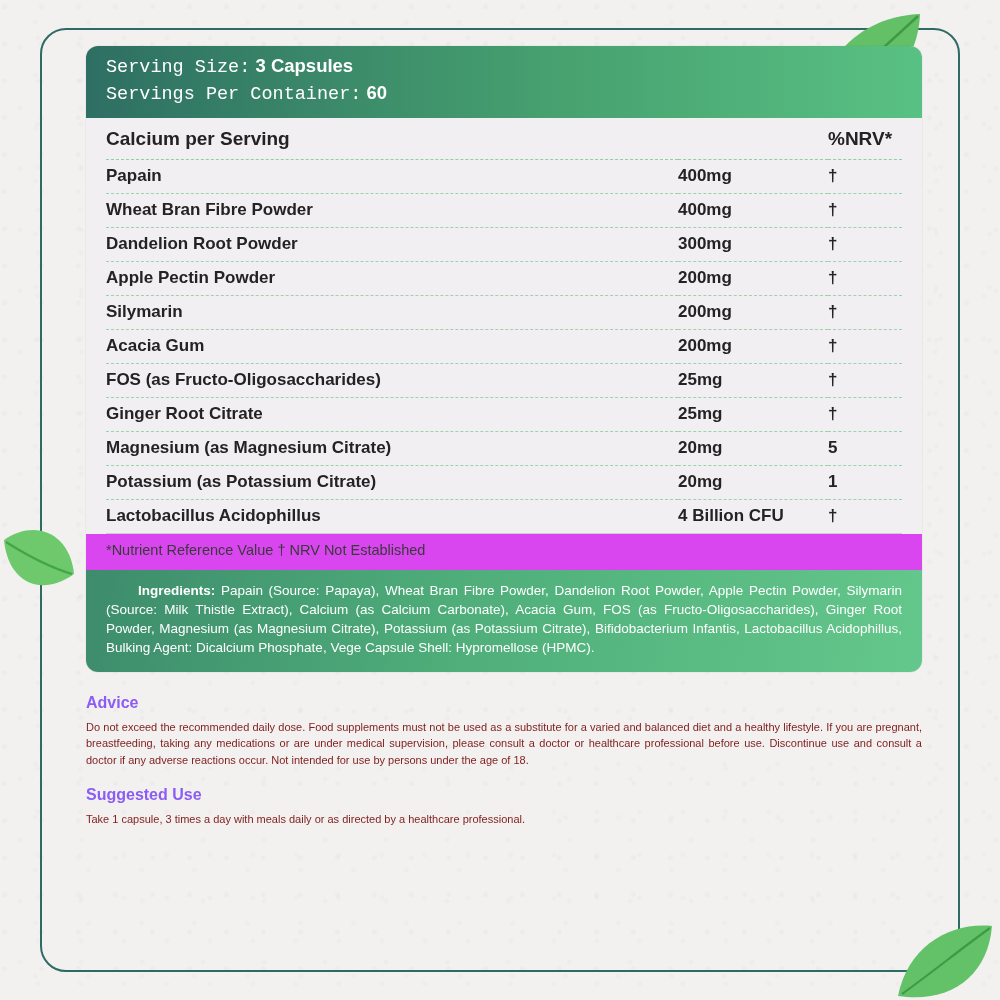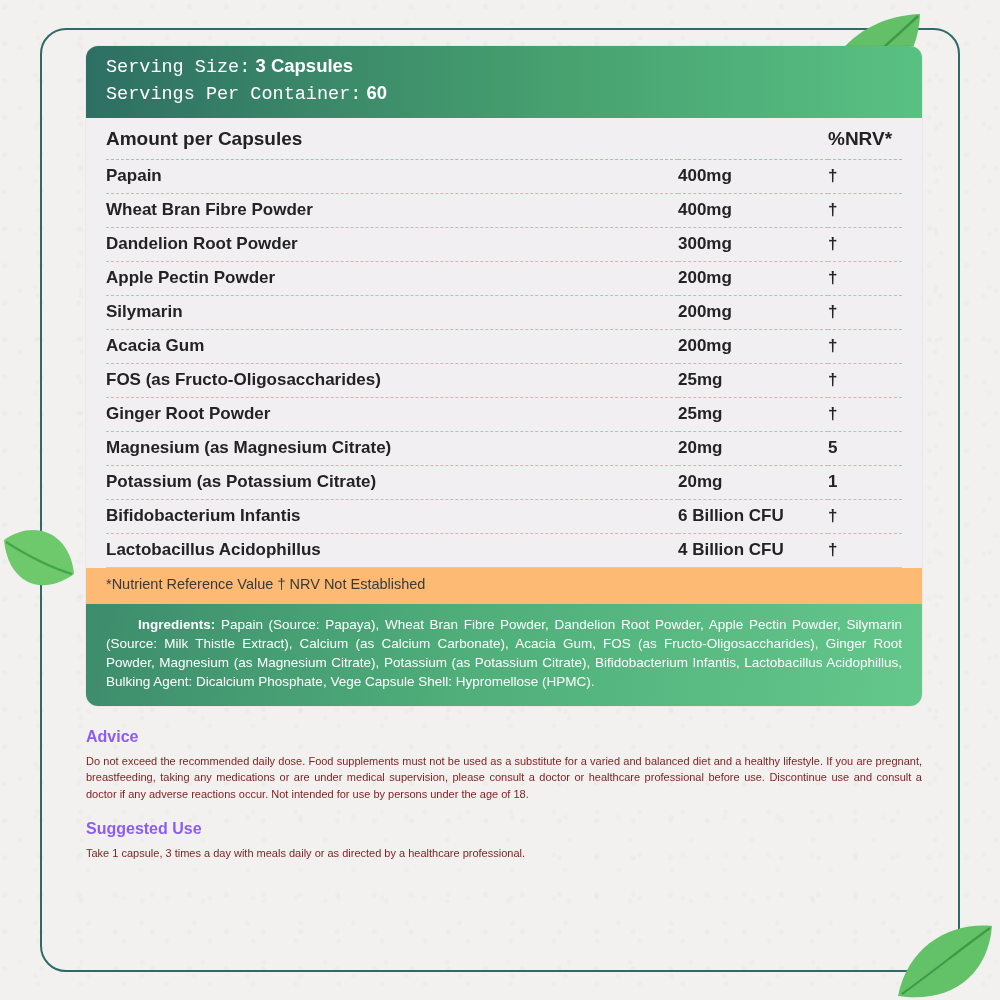--- a/index.html
+++ b/index.html
@@ -91,21 +91,21 @@
     padding-bottom: 9px;
   }
   table.nutri tbody tr { border-bottom: 1px dashed #9ad4ae; }
   table.nutri tbody tr:last-child { border-bottom: 1px solid #cfcbd2; }
   .col-amt { text-align: right; width: 150px; padding-right: 4px; }
   .col-nrv { text-align: center; width: 74px; }
   .footnote {
     padding: 8px 20px 12px 20px;
     font-size: 14.5px;
     color: #3a3a3a;
-    background: #fdba74;
+    background: #d946ef;
   }
   .ingredients {
     background: linear-gradient(100deg, #3d8c6c 0%, #4fae7a 45%, #64c78b 100%);
     color: #ffffff;
     padding: 11px 20px 14px 20px;
     font-size: 13.5px;
     line-height: 1.42;
     text-align: justify;
   }
   .ingredients b { font-weight: bold; padding-left: 32px; }
@@ -166,21 +166,21 @@
       <div>
         <span class="lbl">Servings Per Container:</span>
         <span class="val">60</span>
       </div>
     </div>
 
     <div class="table-wrap">
       <table class="nutri">
         <thead>
           <tr>
-            <th>Amount per Capsules</th>
+            <th>Calcium per Serving</th>
             <th class="col-amt"></th>
             <th class="col-nrv">%NRV*</th>
           </tr>
         </thead>
         <tbody>
           <tr>
             <td>Papain</td>
             <td class="col-amt">400mg</td>
             <td class="col-nrv">†</td>
           </tr>
@@ -208,38 +208,33 @@
             <td>Acacia Gum</td>
             <td class="col-amt">200mg</td>
             <td class="col-nrv">†</td>
           </tr>
           <tr>
             <td>FOS (as Fructo-Oligosaccharides)</td>
             <td class="col-amt">25mg</td>
             <td class="col-nrv">†</td>
           </tr>
           <tr>
-            <td>Ginger Root Powder</td>
+            <td>Ginger Root Citrate</td>
             <td class="col-amt">25mg</td>
             <td class="col-nrv">†</td>
           </tr>
           <tr>
             <td>Magnesium (as Magnesium Citrate)</td>
             <td class="col-amt">20mg</td>
             <td class="col-nrv">5</td>
           </tr>
           <tr>
             <td>Potassium (as Potassium Citrate)</td>
             <td class="col-amt">20mg</td>
             <td class="col-nrv">1</td>
-          </tr>
-          <tr>
-            <td>Bifidobacterium Infantis</td>
-            <td class="col-amt">6 Billion CFU</td>
-            <td class="col-nrv">†</td>
           </tr>
           <tr>
             <td>Lactobacillus Acidophillus</td>
             <td class="col-amt">4 Billion CFU</td>
             <td class="col-nrv">†</td>
           </tr>
         </tbody>
       </table>
     </div>
 

